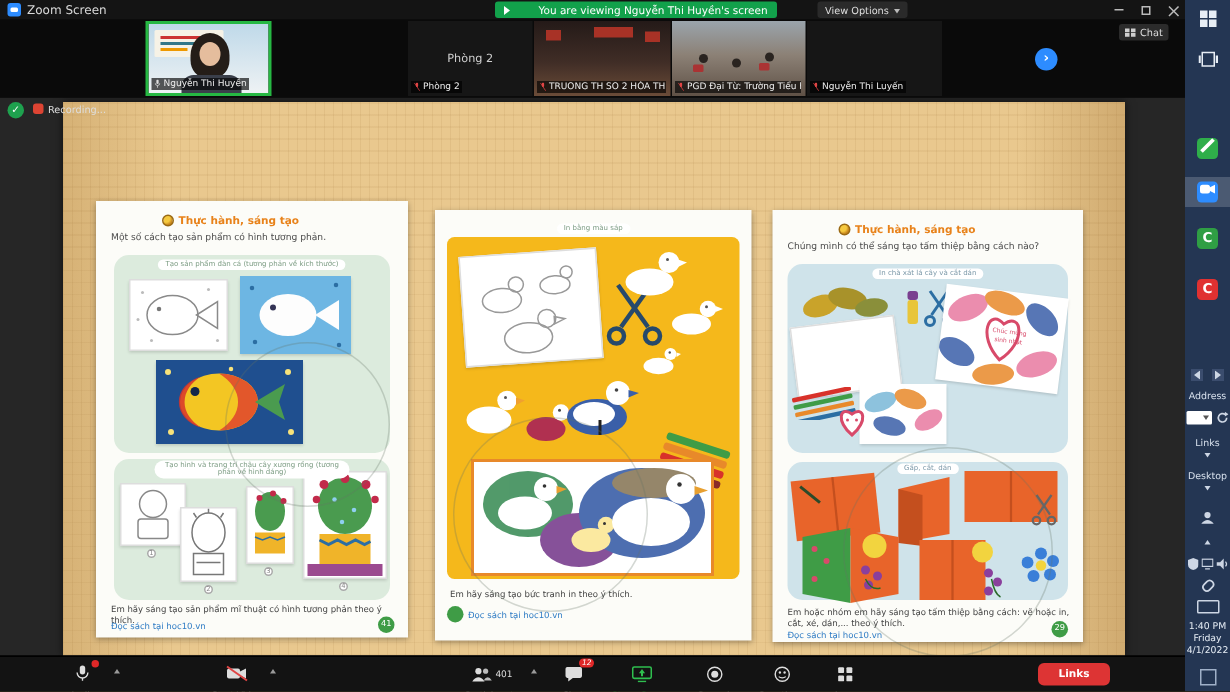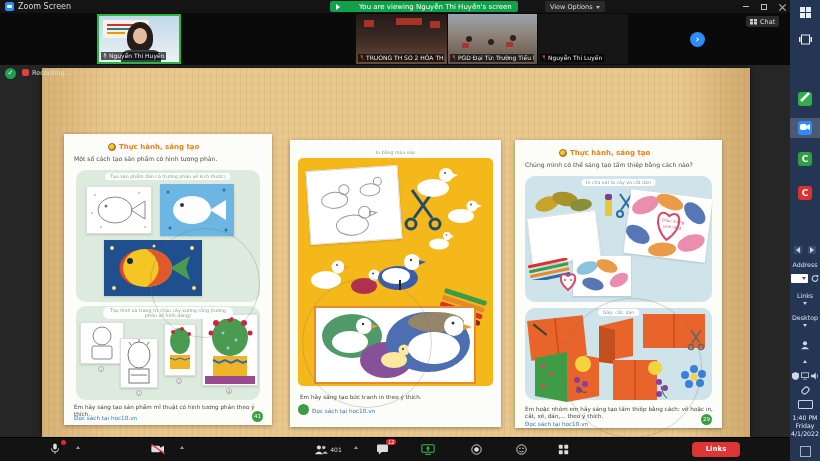--- a/index.html
+++ b/index.html
@@ -167,20 +167,30 @@
         <svg class="mic" viewBox="0 0 8 12">
             <rect x="2.5" y="0" width="3" height="6" rx="1.5" fill="#ddd"></rect>
             <path d="M1 5 a3 3 0 0 0 6 0" fill="none" stroke="#ddd" stroke-width="1"></path>
             <line x1="4" y1="8" x2="4" y2="11" stroke="#ddd" stroke-width="1"></line>
           </svg>
         <span>Nguyễn Thi Huyền</span>
       </div>
     </div>
 
 
+    <div class="tile" style="left:272px;width:83px;">
+      <div class="tile-center">Phòng 2</div>
+      <div class="tile-label">
+        <svg class="mic" viewBox="0 0 8 12">
+            <rect x="2.5" y="0" width="3" height="6" rx="1.5" fill="#e04545"></rect>
+            <line x1="0.5" y1="0.5" x2="7.5" y2="11" stroke="#e04545" stroke-width="1"></line>
+          </svg>
+        <span>Phòng 2</span>
+      </div>
+    </div>
 
     <div class="tile t4" style="left:356px;width:91px;">
       <i class="rb" style="left:8px;top:6px;"></i>
       <i class="rb" style="left:40px;top:4px;width:26px;"></i>
       <i class="rb" style="left:74px;top:7px;"></i>
       <div class="tile-label">
         <svg class="mic" viewBox="0 0 8 12">
             <rect x="2.5" y="0" width="3" height="6" rx="1.5" fill="#e04545"></rect>
             <line x1="0.5" y1="0.5" x2="7.5" y2="11" stroke="#e04545" stroke-width="1"></line>
           </svg>

